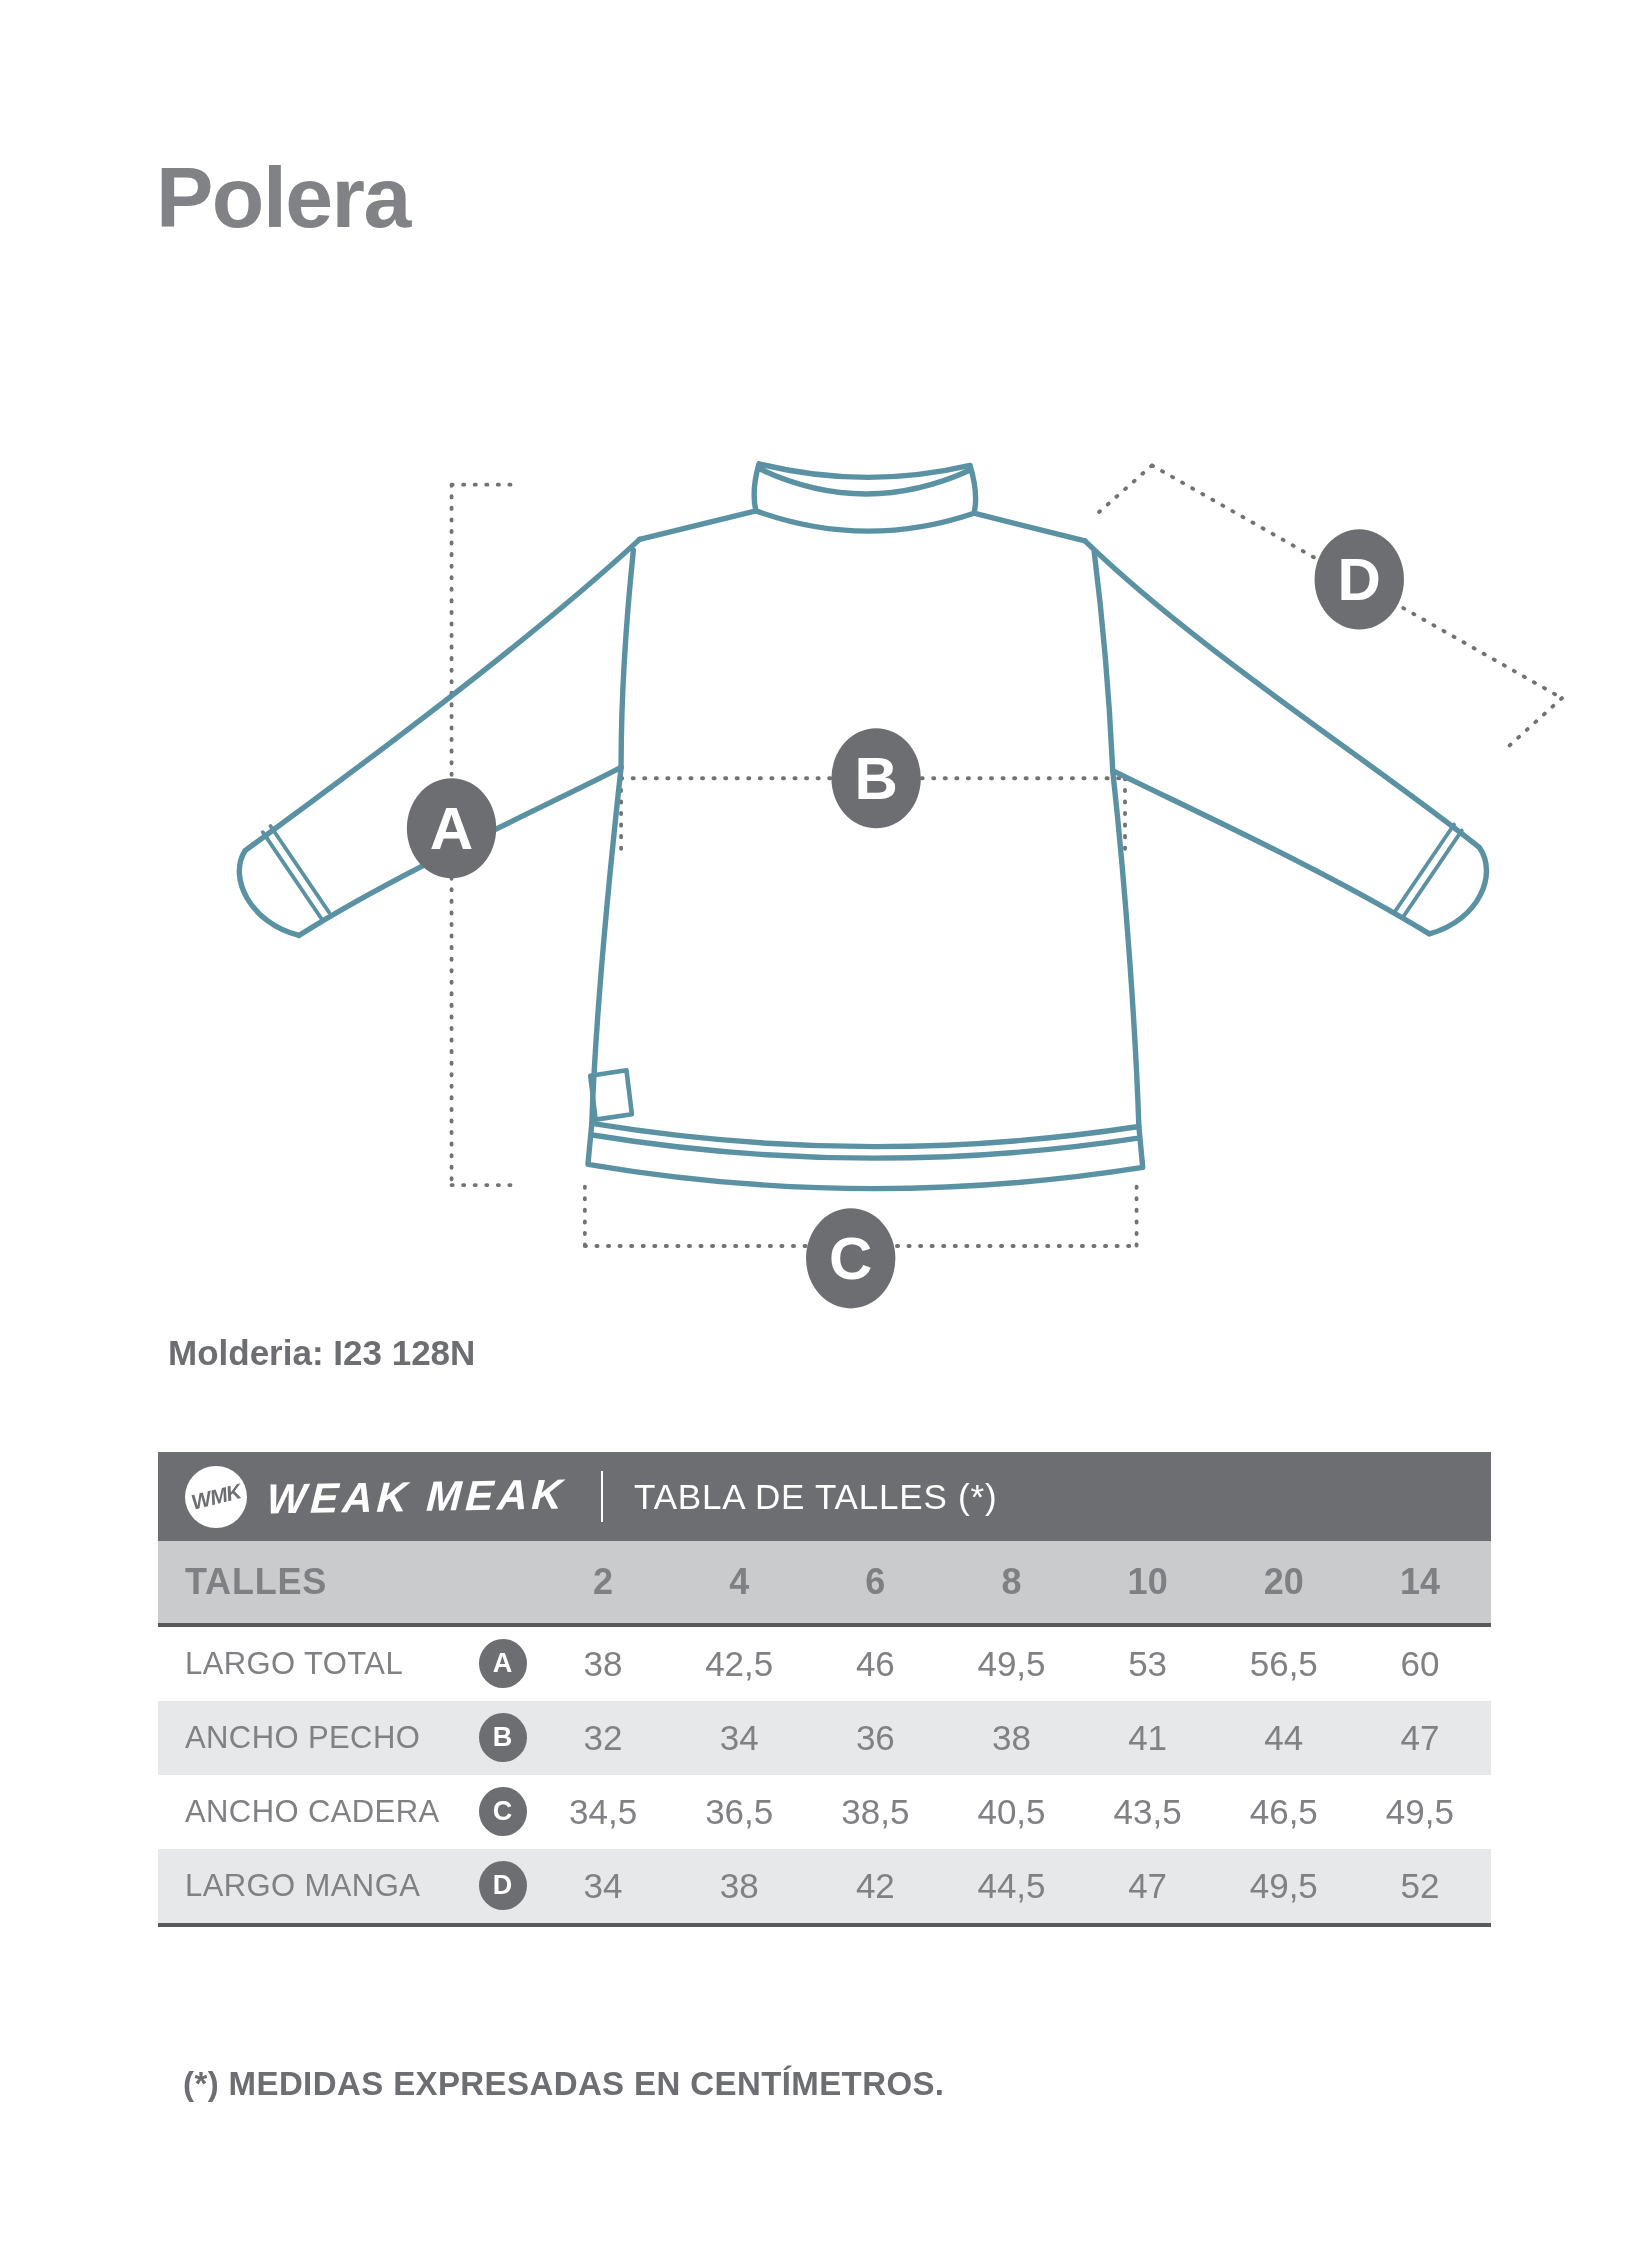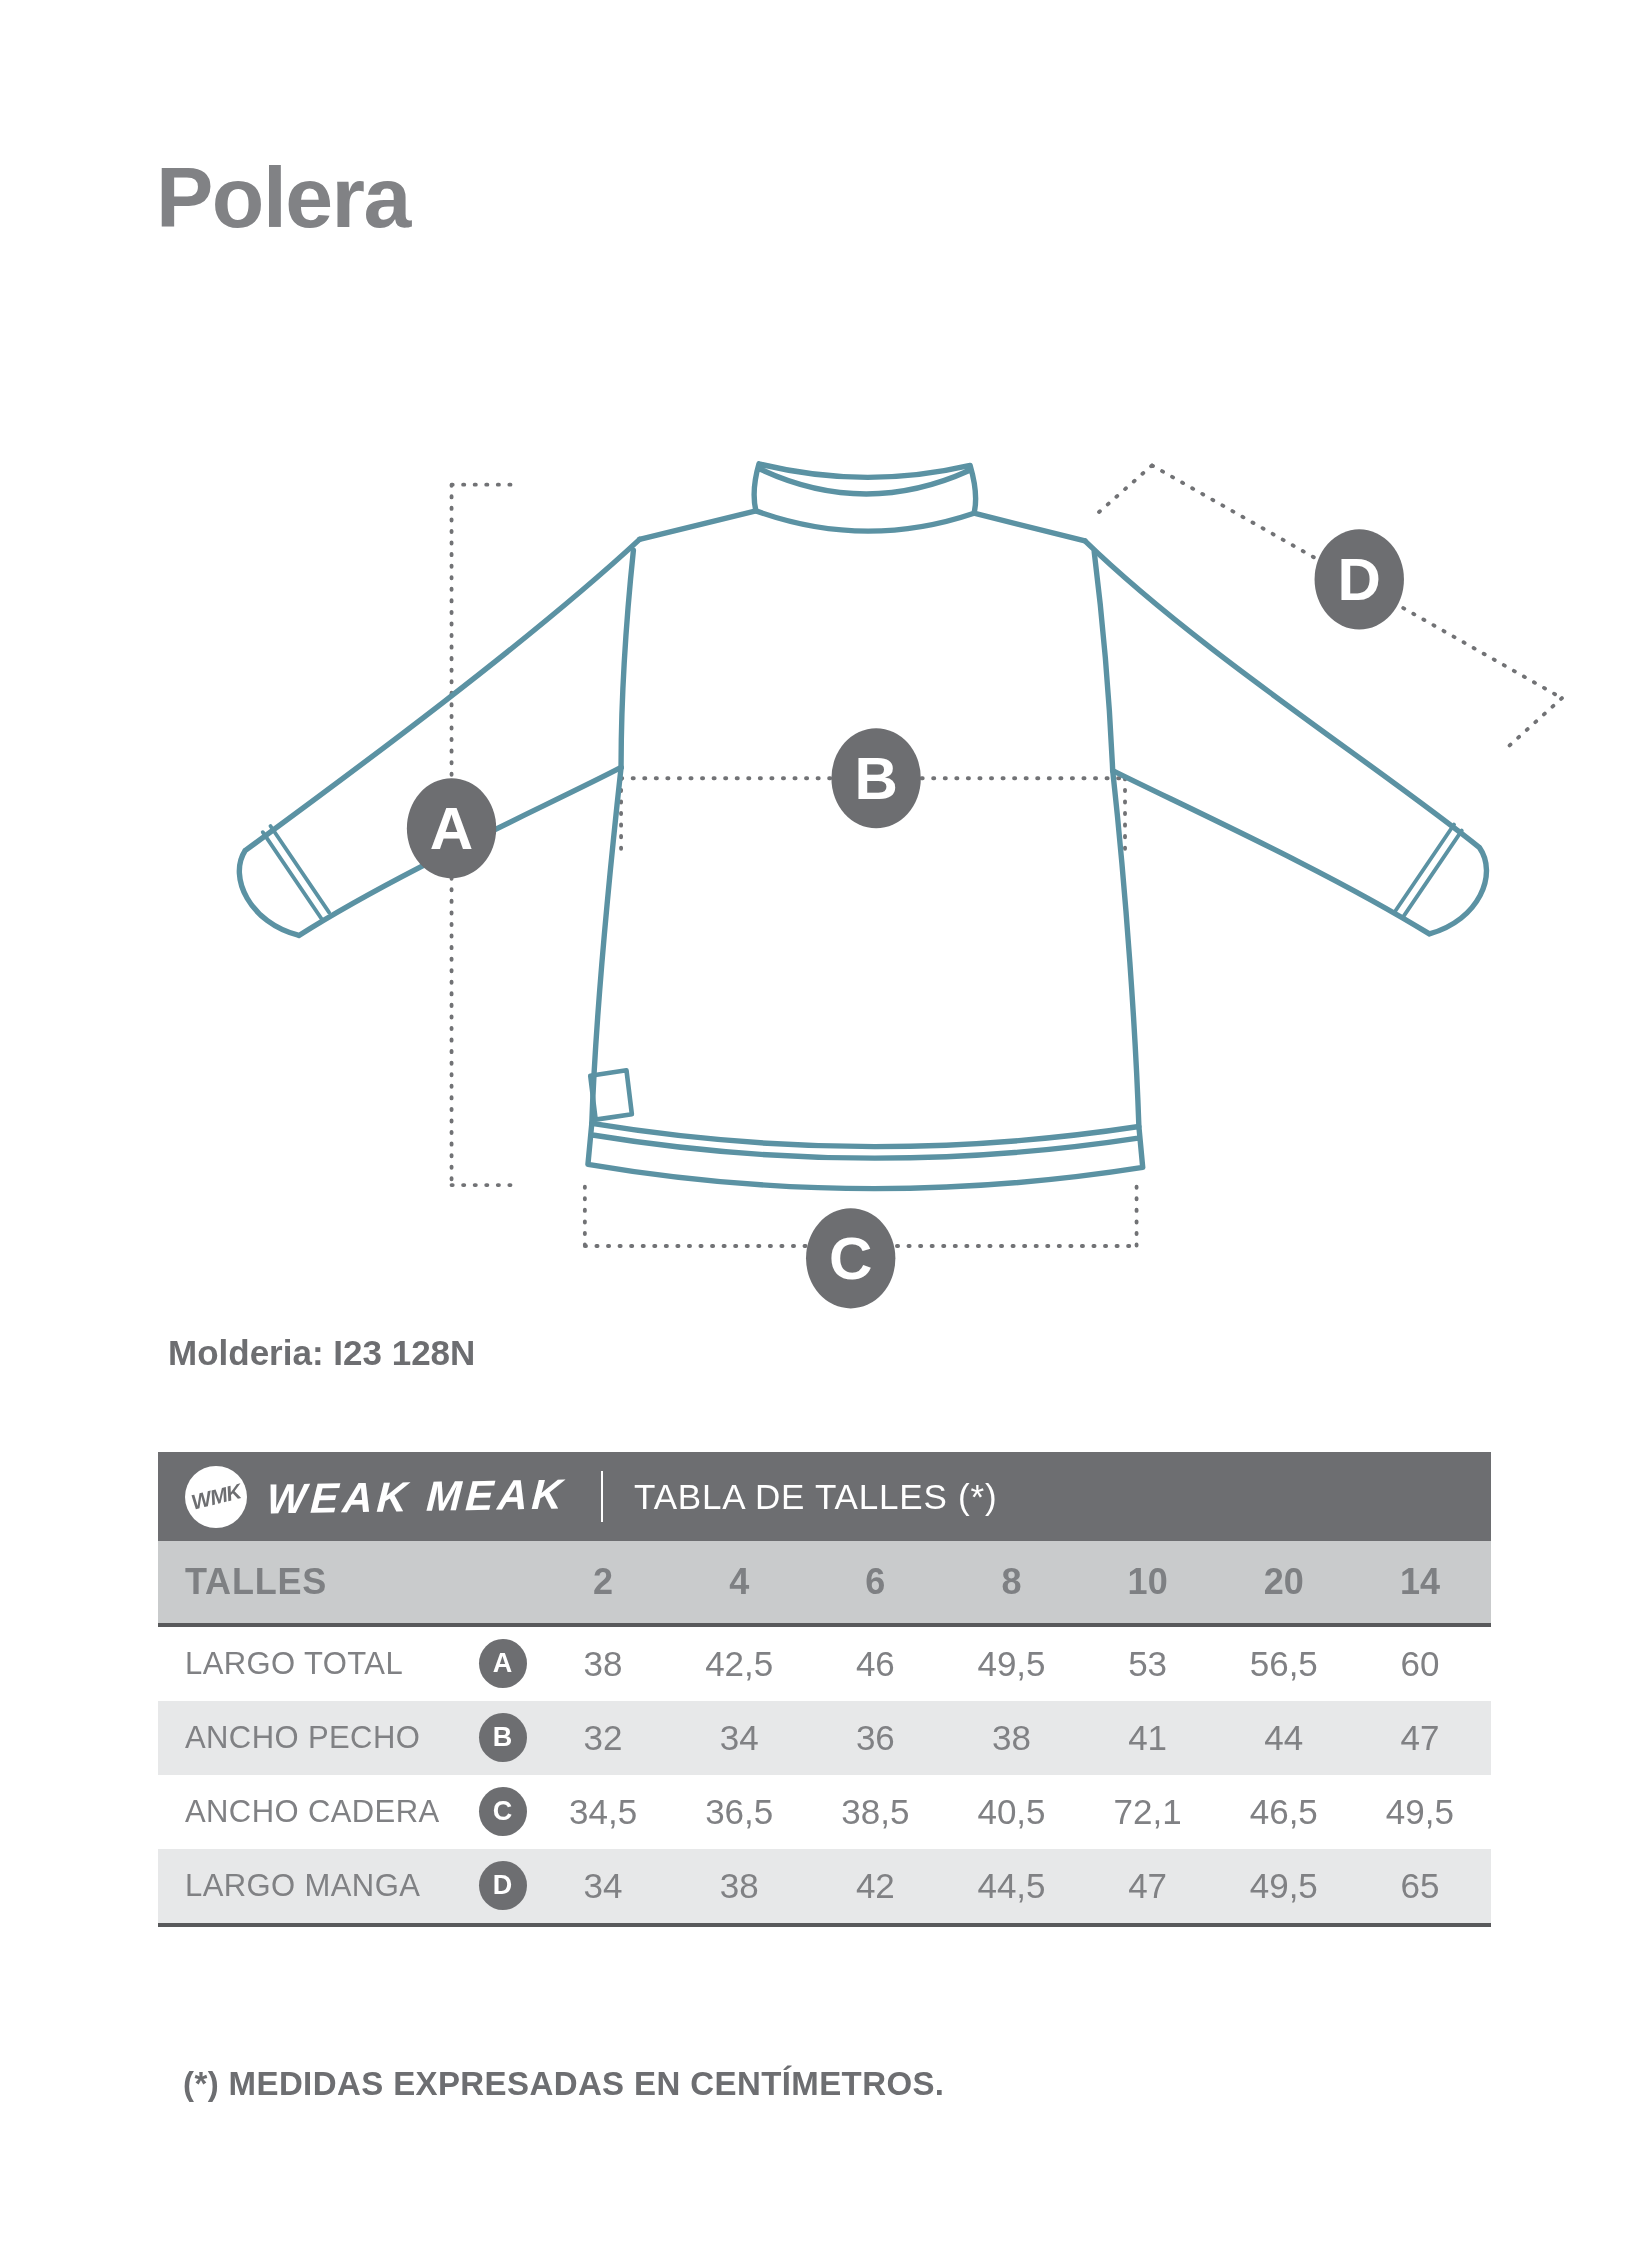--- a/index.html
+++ b/index.html
@@ -205,37 +205,37 @@
 
     <div class="trow data">
       <div class="cell label">ANCHO CADERA</div>
       <div class="badgecell">
           <span class="badge">C</span>
         </div>
       <div class="cell num">34,5</div>
       <div class="cell num">36,5</div>
       <div class="cell num">38,5</div>
       <div class="cell num">40,5</div>
-      <div class="cell num">72,1</div>
+      <div class="cell num">43,5</div>
       <div class="cell num">46,5</div>
       <div class="cell num">49,5</div>
     </div>
 
     <div class="trow data alt">
       <div class="cell label">LARGO MANGA</div>
       <div class="badgecell">
           <span class="badge">D</span>
         </div>
       <div class="cell num">34</div>
       <div class="cell num">38</div>
       <div class="cell num">42</div>
       <div class="cell num">44,5</div>
       <div class="cell num">47</div>
       <div class="cell num">49,5</div>
-      <div class="cell num">65</div>
+      <div class="cell num">52</div>
     </div>
 
     <div class="rule"></div>
   </div>
 
   <div class="footnote">(*) MEDIDAS EXPRESADAS EN CENTÍMETROS.</div>
 
 </div>
 
 

